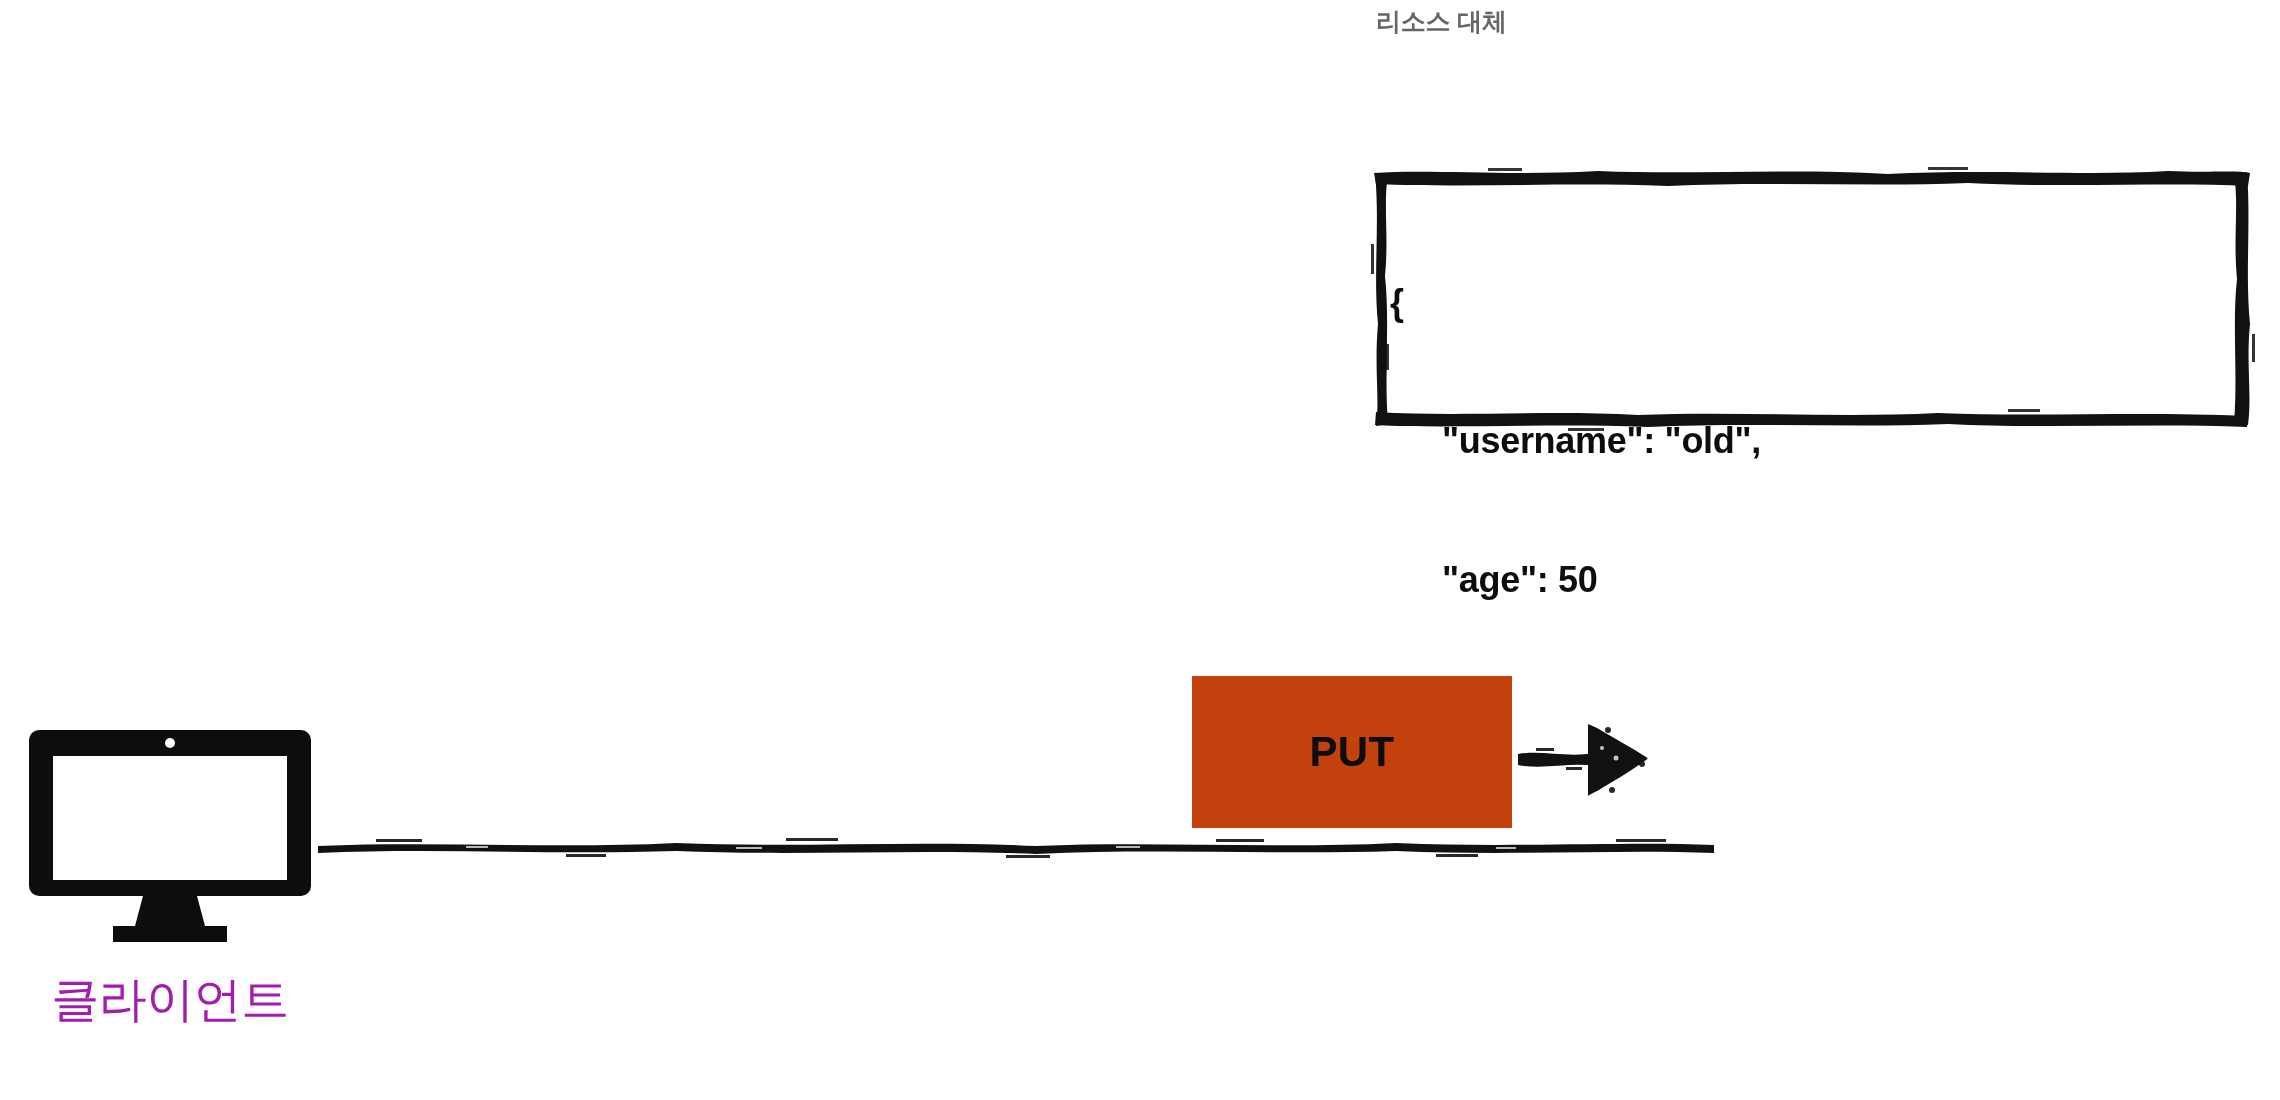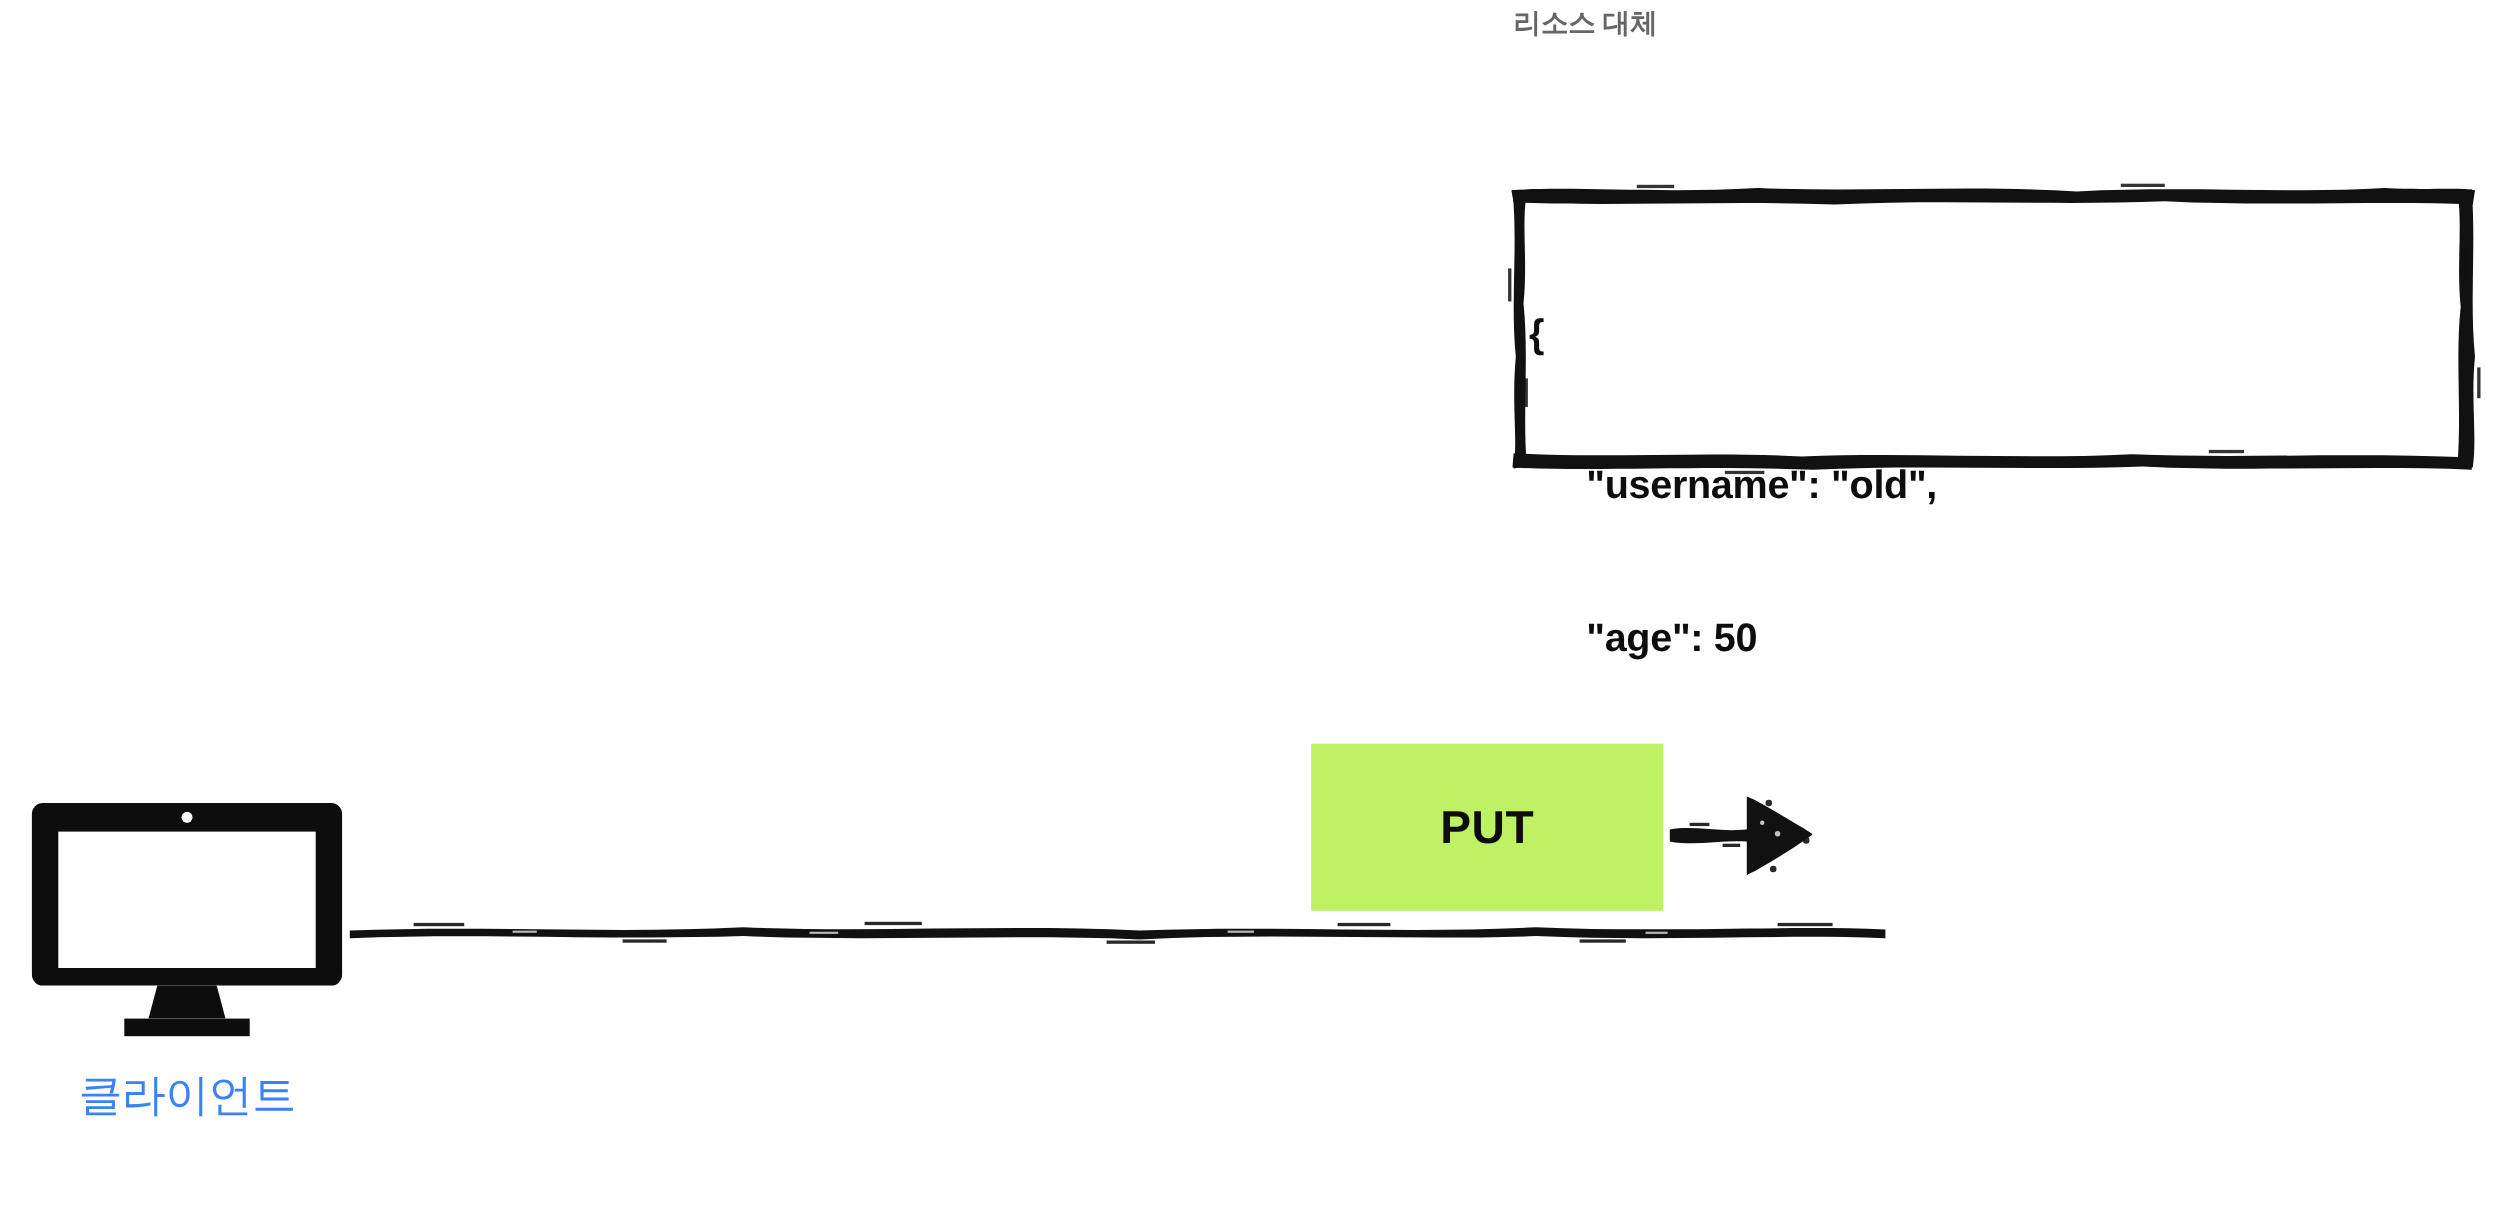--- a/index.html
+++ b/index.html
@@ -100,23 +100,23 @@
 
   .monitor {
     display: block;
     width: 290px;
     height: 216px;
     margin: 0 auto;
   }
 
   .node-label {
     margin-top: 30px;
-    font-size: 40px;
+    font-size: 48px;
     font-weight: normal;
-    color: #3b82f6;
+    color: #a21caf;
     line-height: 1.1;
     letter-spacing: -0.5px;
     white-space: nowrap;
   }
 
   
   .connector {
     position: absolute;
     left: 316px;
     top: 826px;
@@ -124,21 +124,21 @@
     height: 36px;
   }
 
   
   .method-chip {
     position: absolute;
     left: 1192px;
     top: 676px;
     width: 320px;
     height: 152px;
-    background: #bef264;
+    background: #c2410c;
     display: flex;
     align-items: center;
     justify-content: center;
   }
   .method-chip-label {
     font-size: 42px;
     font-weight: bold;
     color: #0d0d0d;
     letter-spacing: 0.4px;
     line-height: 1;

